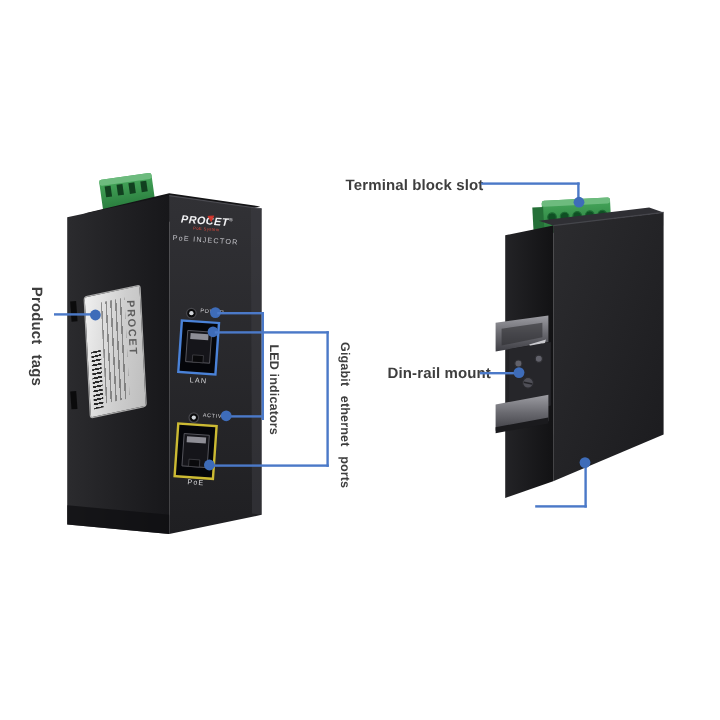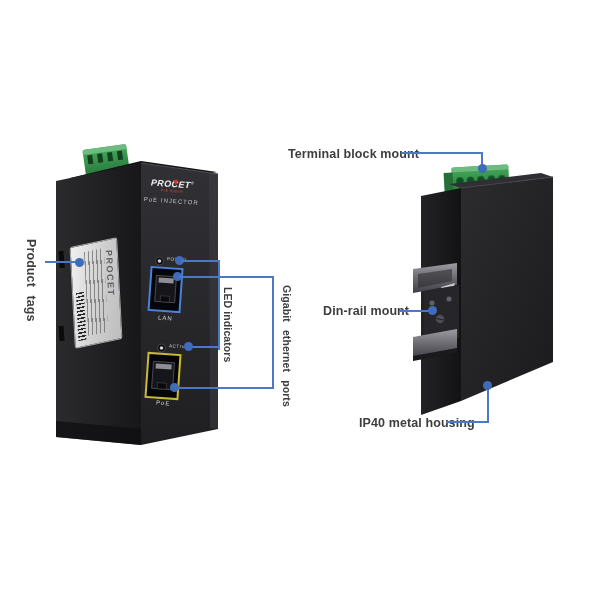--- a/index.html
+++ b/index.html
@@ -176,21 +176,21 @@
   <div class="side-tag">
     <div class="tag-brand">PROCET</div>
     <div class="tag-lines"></div>
     <div class="tag-barcode"></div>
   </div>
 
   <div class="alabel vlabel" style="left:24px;top:239px;word-spacing:5px">Product tags</div>
   <div class="cline" style="left:45px;top:261px;width:33px;height:2px"></div>
   <div class="cdot" style="left:75px;top:258px"></div>
 
-  <div class="alabel" style="left:288px;top:147px">Terminal block mount</div>
+  <div class="alabel" style="left:288px;top:147px">Terminal block slot</div>
   <div class="cline" style="left:401px;top:152px;width:82px;height:2px"></div>
   <div class="cline" style="left:481px;top:152px;width:2px;height:14px"></div>
   <div class="cdot" style="left:478px;top:164px"></div>
 
   <div class="cdot" style="left:175px;top:256px"></div>
   <div class="cline" style="left:181px;top:260px;width:39px;height:2px"></div>
   <div class="cline" style="left:218px;top:260px;width:2px;height:90px"></div>
   <div class="cline" style="left:189px;top:346px;width:31px;height:2px"></div>
   <div class="cdot" style="left:184px;top:342px"></div>
   <div class="alabel vlabel v-small" style="left:222px;top:287px">LED indicators</div>
@@ -199,18 +199,17 @@
   <div class="cline" style="left:179px;top:276px;width:95px;height:2px"></div>
   <div class="cline" style="left:272px;top:276px;width:2px;height:113px"></div>
   <div class="cline" style="left:175px;top:387px;width:99px;height:2px"></div>
   <div class="cdot" style="left:170px;top:383px"></div>
   <div class="alabel vlabel v-small" style="left:281px;top:285px;word-spacing:5px">Gigabit ethernet ports</div>
 
   <div class="alabel" style="left:323px;top:304px">Din-rail mount</div>
   <div class="cline" style="left:400px;top:310px;width:30px;height:2px"></div>
   <div class="cdot" style="left:428px;top:306px"></div>
 
-  <div class="alabel" style="left:359px;top:416px">IP40 metal housing</div>
   <div class="cline" style="left:446px;top:421px;width:43px;height:2px"></div>
   <div class="cline" style="left:487px;top:389px;width:2px;height:34px"></div>
   <div class="cdot" style="left:483px;top:381px"></div>
 
 </div>
 
 </body></html>

